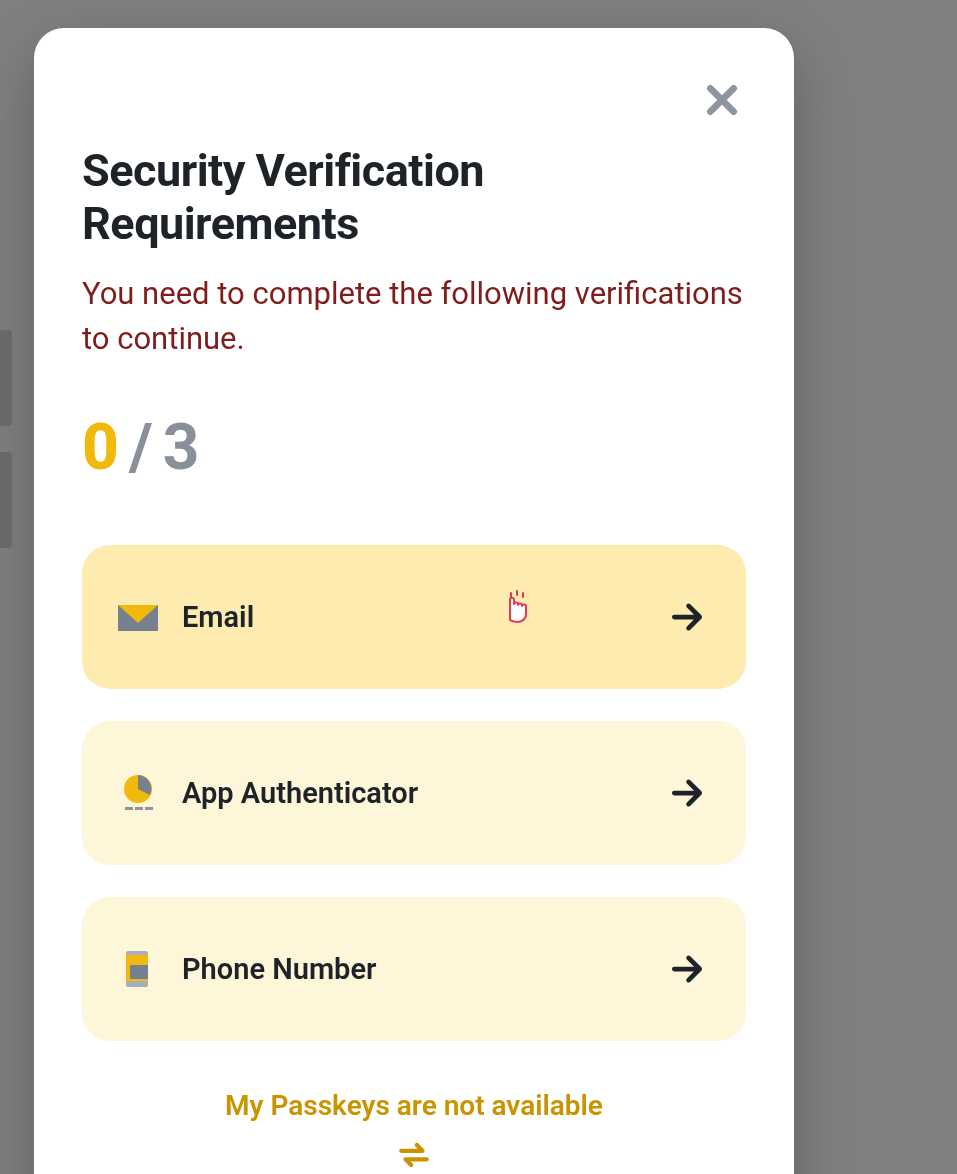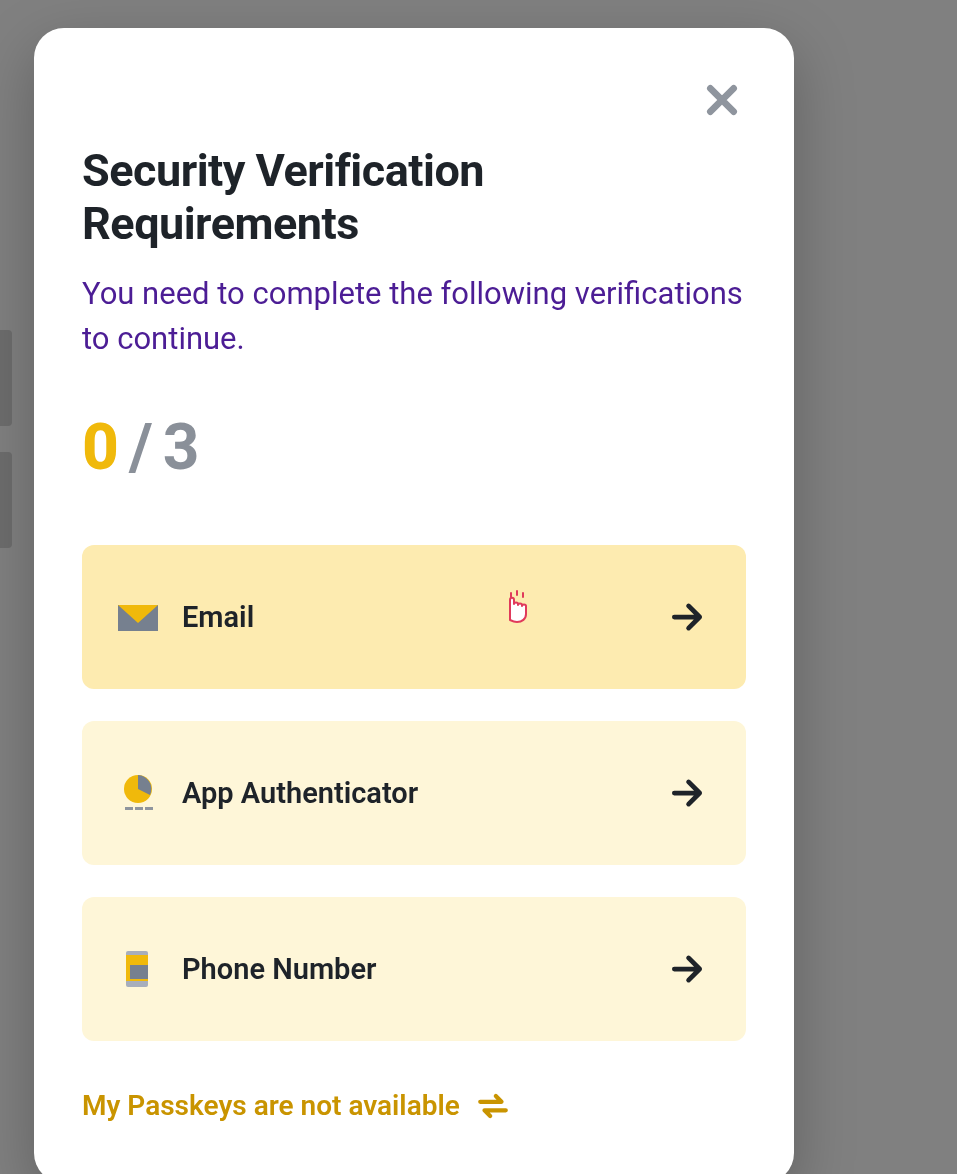--- a/index.html
+++ b/index.html
@@ -59,21 +59,21 @@
   .close-btn svg { width: 40px; height: 40px; }
   .title {
     font-size: 45px;
     font-weight: 700;
     color: #1e2329;
     margin-top: 20px;
     letter-spacing: -0.5px;
   }
   .subtitle {
     font-size: 31px;
-    color: #4c1d95;
+    color: #7f1d1d;
     margin-top: 22px;
     line-height: 1.45;
   }
   .progress {
     margin-top: 48px;
     font-size: 64px;
     font-weight: 800;
     letter-spacing: 2px;
     display: flex;
     align-items: baseline;
@@ -82,21 +82,21 @@
   .progress .sep  { color: #8a9099; margin: 0 8px; font-weight: 700; }
   .progress .total{ color: #8a9099; font-weight: 700; }
   .options {
     margin-top: 60px;
     display: flex;
     flex-direction: column;
     gap: 32px;
   }
   .option {
     background: #fef6d8;
-    border-radius: 12px;
+    border-radius: 28px;
     height: 144px;
     padding: 0 40px 0 34px;
     display: flex;
     align-items: center;
     cursor: pointer;
   }
   .option.active {
     background: #fdebb0;
   }
   .option .icon-slot {
@@ -120,20 +120,21 @@
   }
   .footer-link {
     margin-top: 48px;
     display: flex;
     align-items: center;
     gap: 16px;
     color: #c99400;
     font-size: 28px;
     font-weight: 600;
     cursor: pointer;
+    flex-direction: column;
   }
   .footer-link svg { width: 34px; height: 34px; }
 
   .cursor-pointer {
     position: absolute;
     left: 500px;
     top: 586px;
     width: 34px;
     height: 38px;
     pointer-events: none;

